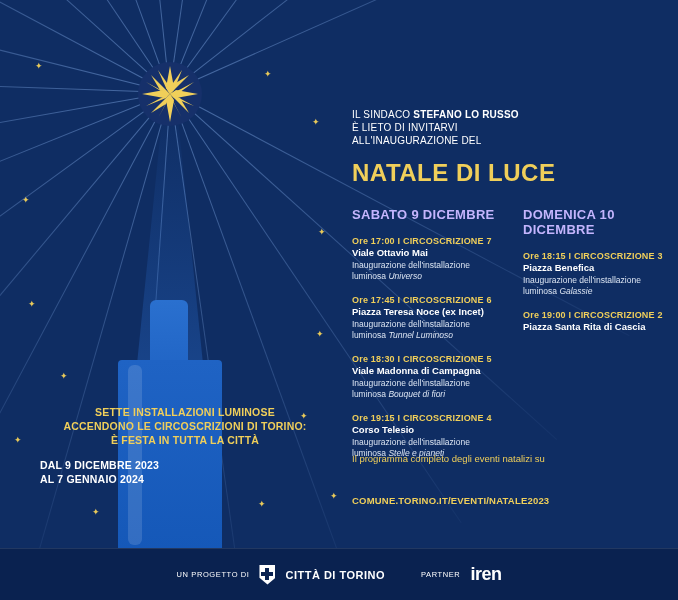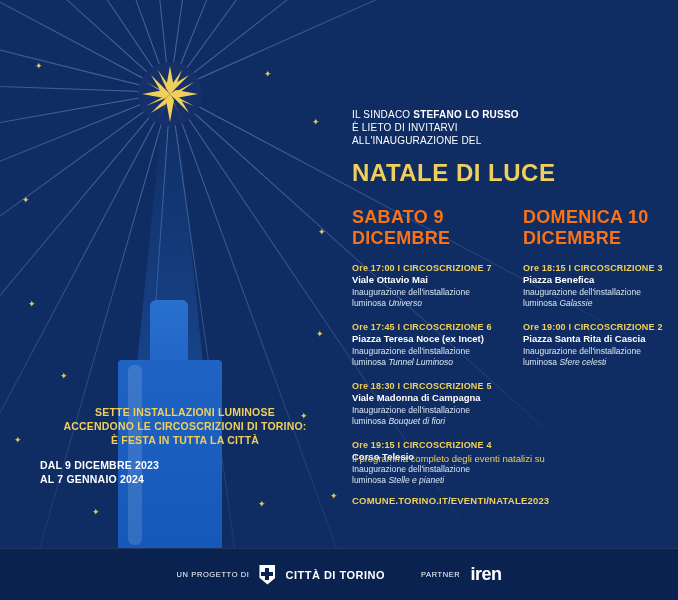--- a/index.html
+++ b/index.html
@@ -138,23 +138,23 @@
     letter-spacing: 0.5px;
     margin-top: 12px;
     margin-bottom: 20px;
   }
   .day-cols {
     display: flex;
     gap: 26px;
   }
   .day-col { width: 148px; }
   .day-head {
-    color: #f97316;
-    font-weight: bold;
-    font-size: 18px;
+    color: #c4b5fd;
+    font-weight: bold;
+    font-size: 13px;
     letter-spacing: 0.3px;
     margin-bottom: 14px;
   }
   .ev { margin-bottom: 13px; }
   .ev-time {
     color: #f0cf5a;
     font-weight: bold;
     font-size: 9px;
     letter-spacing: 0.2px;
     margin-bottom: 1px;
@@ -370,21 +370,20 @@
 
         <div class="ev">
           <div class="ev-time">Ore 18:15 I CIRCOSCRIZIONE 3</div>
           <div class="ev-place">Piazza Benefica</div>
           <div class="ev-desc"><span>Inaugurazione dell'installazione luminosa </span><i>Galassie</i></div>
         </div>
 
         <div class="ev">
           <div class="ev-time">Ore 19:00 I CIRCOSCRIZIONE 2</div>
           <div class="ev-place">Piazza Santa Rita di Cascia</div>
-          <div class="ev-desc"><span>Inaugurazione dell'installazione luminosa </span><i>Sfere celesti</i></div>
         </div>
       </div>
     </div>
   </div>
 
   <div class="footer-note">
     <div>Il programma completo degli eventi natalizi su</div>
     <div class="url">COMUNE.TORINO.IT/EVENTI/NATALE2023</div>
   </div>
 

